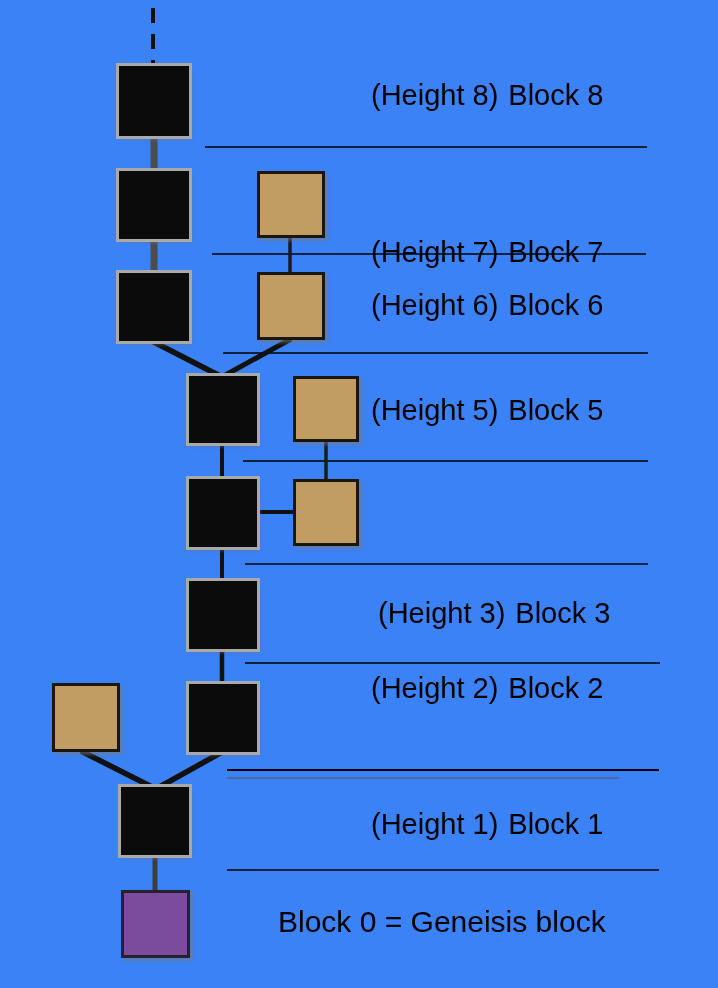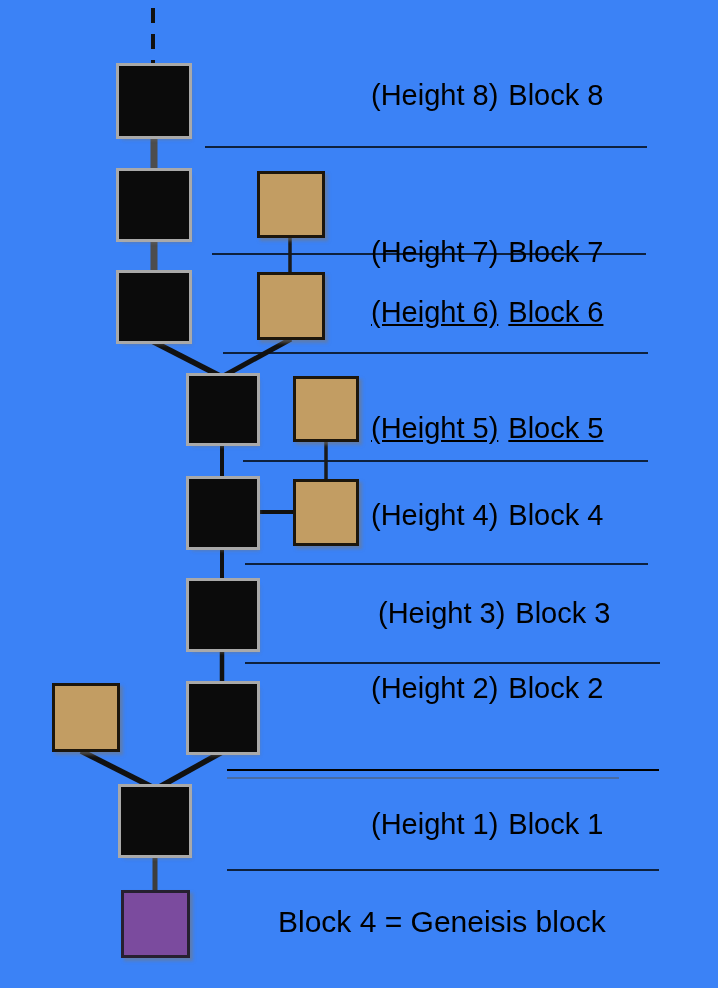--- a/index.html
+++ b/index.html
@@ -64,22 +64,22 @@
     z-index: 3;
     height: 40px;
     line-height: 40px;
     font-size: 29px;
     color: #000;
     white-space: nowrap;
   }
   .row-label .block-part { margin-left: 10px; }
   .L8 { top:  75px; }
   .L7 { top: 202px; margin-top: 30px; }
-  .L6 { top: 292px; text-decoration: underline; }
-  .L5 { top: 408px; text-decoration: underline; }
+  .L6 { top: 285px; }
+  .L5 { top: 390px; }
   .L4 { top: 495px; }
   .L3 { top: 593px; margin-left: 7px; }
   .L2 { top: 668px; }
   .L1 { top: 804px; }
   .genesis-label {
     position: absolute;
     left: 278px;
     top: 902px;
     z-index: 3;
     height: 40px;
@@ -148,28 +148,25 @@
   </div>
   <div class="row-label L7">
     <span>(Height 7)</span><span class="block-part">Block 7</span>
   </div>
   <div class="row-label L6">
     <span>(Height 6)</span><span class="block-part">Block 6</span>
   </div>
   <div class="row-label L5">
     <span>(Height 5)</span><span class="block-part">Block 5</span>
   </div>
-  <div class="row-label L4">
-    <span>(Height 4)</span><span class="block-part">Block 4</span>
-  </div>
   <div class="row-label L3">
     <span>(Height 3)</span><span class="block-part">Block 3</span>
   </div>
   <div class="row-label L2">
     <span>(Height 2)</span><span class="block-part">Block 2</span>
   </div>
   <div class="row-label L1">
     <span>(Height 1)</span><span class="block-part">Block 1</span>
   </div>
 
-  <div class="genesis-label">Block 4 = Geneisis block</div>
+  <div class="genesis-label">Block 0 = Geneisis block</div>
 
 </div>
 
 </body></html>

